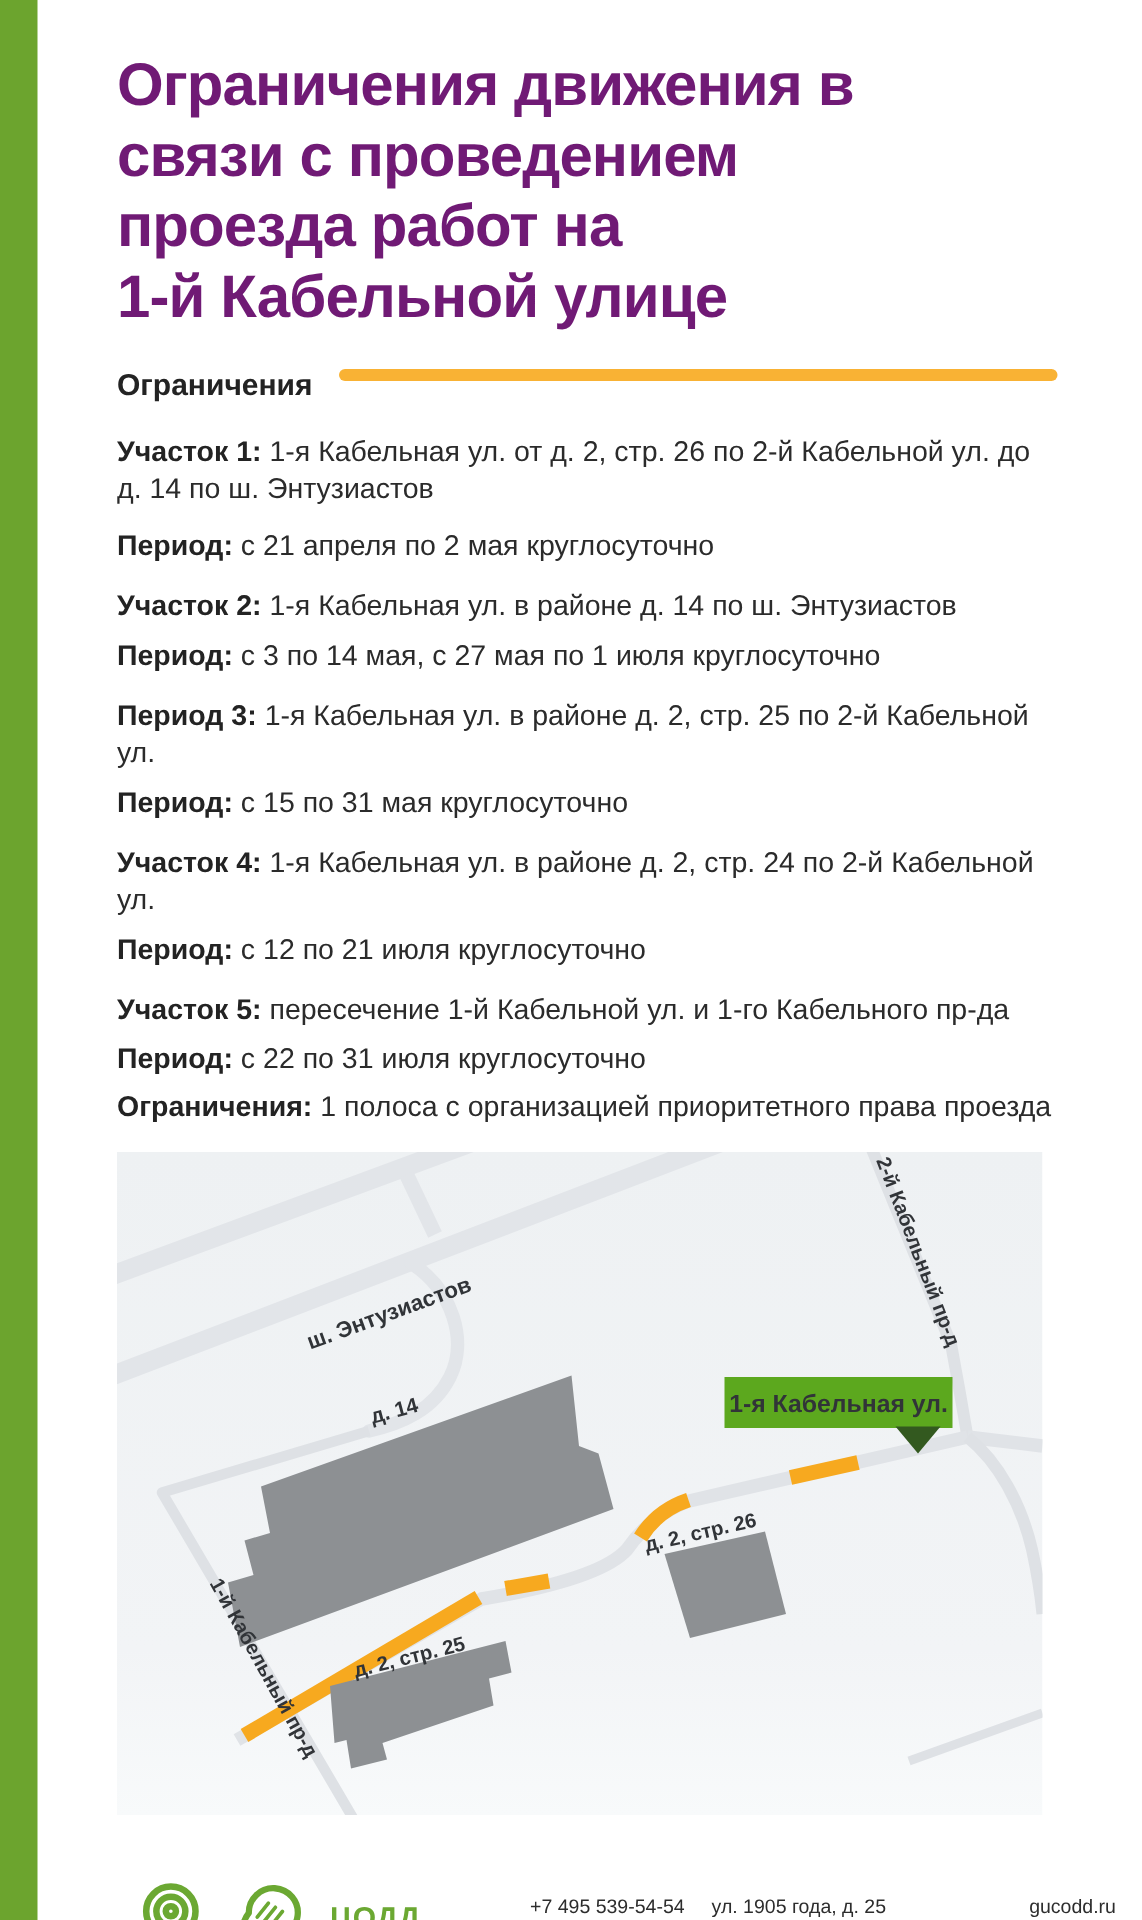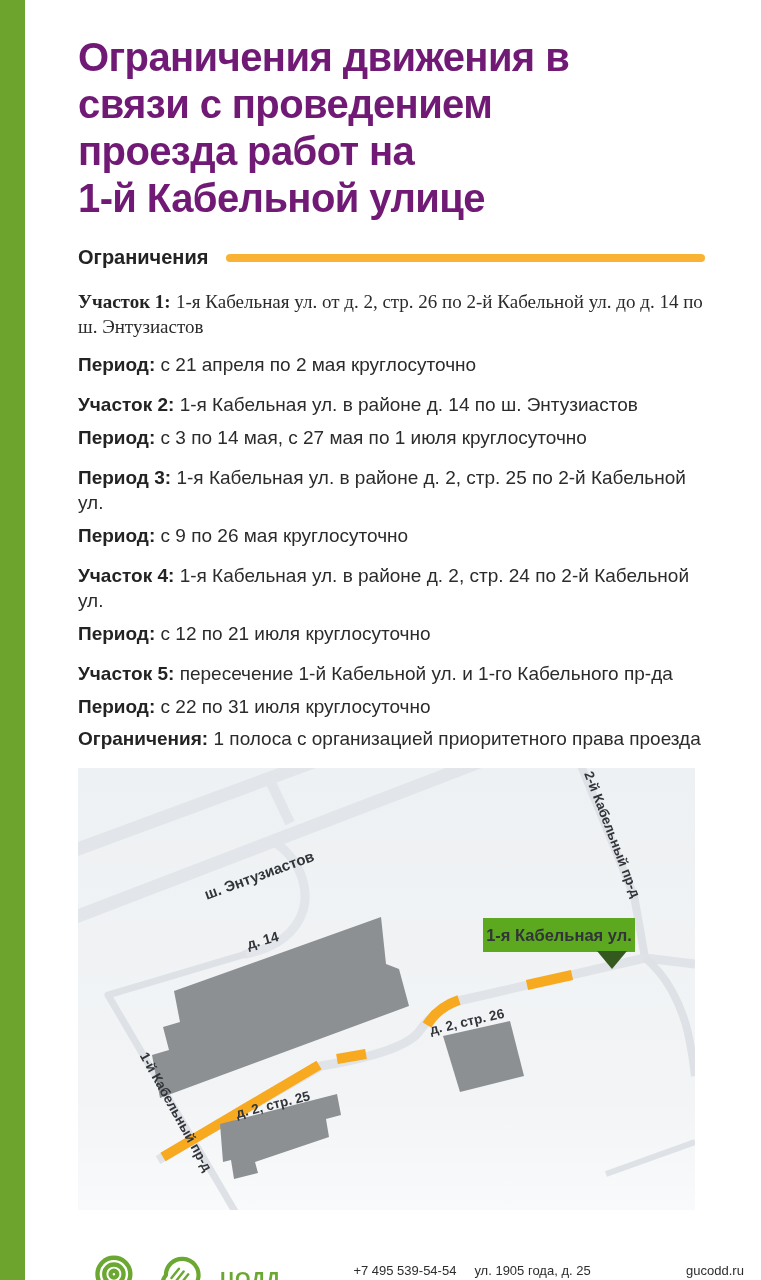--- a/index.html
+++ b/index.html
@@ -17,37 +17,37 @@
   }
   .content{
     position:absolute;left:78px;top:0;width:627px;
   }
   h1.title{
     margin:34px 0 0 0;
     font-size:40px;line-height:47px;font-weight:700;
     letter-spacing:-0.6px;color:#701a75;
   }
   .section-row{
-    display:flex;align-items:center;margin-top:24px;
+    display:flex;align-items:flex-start;margin-top:24px;
   }
   .section-label{
     font-size:20px;font-weight:700;color:#232323;white-space:nowrap;
   }
   .section-rule{
     flex:1;height:8px;margin-left:18px;
     background:#F9B234;border-radius:4px;
   }
   .body-text{margin-top:4px;}
   .body-text p{
     font-size:19px;line-height:25px;color:#2b2b2b;margin:0;
   }
   .body-text p b{font-weight:700;color:#232323;margin-right:0.28em;}
   .p-seg{margin-top:15px !important;}
   .p-per{margin-top:8px !important;}
-  .p-first{margin-top:20px !important;font-family:Liberation Serif, serif;}
+  .p-first{margin-top:20px !important;}
   .p-per-first{margin-top:13px !important;}
   .p-os{margin-top:7px !important;}
   .map{
     width:617px;height:442px;margin-top:17px;
     position:relative;
   }
   .map svg{display:block;}
   .map text{
     font-family:"Liberation Sans", sans-serif;
     font-weight:700;fill:#313438;
@@ -88,21 +88,21 @@
     <span class="section-label">Ограничения</span>
     <span class="section-rule"></span>
   </div>
 
   <div class="body-text">
     <p class="p-seg p-first"><b>Участок 1:</b><span>1-я Кабельная ул. от д. 2, стр. 26 по 2-й Кабельной ул. до д. 14 по ш. Энтузиастов</span></p>
     <p class="p-per p-per-first"><b>Период:</b><span>с 21 апреля по 2 мая круглосуточно</span></p>
     <p class="p-seg"><b>Участок 2:</b><span>1-я Кабельная ул. в районе д. 14 по ш. Энтузиастов</span></p>
     <p class="p-per"><b>Период:</b><span>с 3 по 14 мая, с 27 мая по 1 июля круглосуточно</span></p>
     <p class="p-seg"><b>Период 3:</b><span>1-я Кабельная ул. в районе д. 2, стр. 25 по 2-й Кабельной ул.</span></p>
-    <p class="p-per"><b>Период:</b><span>с 9 по 26 мая круглосуточно</span></p>
+    <p class="p-per"><b>Период:</b><span>с 15 по 31 мая круглосуточно</span></p>
     <p class="p-seg"><b>Участок 4:</b><span>1-я Кабельная ул. в районе д. 2, стр. 24 по 2-й Кабельной ул.</span></p>
     <p class="p-per"><b>Период:</b><span>с 12 по 21 июля круглосуточно</span></p>
     <p class="p-seg"><b>Участок 5:</b><span>пересечение 1-й Кабельной ул. и 1-го Кабельного пр-да</span></p>
     <p class="p-per"><b>Период:</b><span>с 22 по 31 июля круглосуточно</span></p>
     <p class="p-per p-os"><b>Ограничения:</b><span>1 полоса с организацией приоритетного права проезда</span></p>
   </div>
 
   <div class="map">
     <svg width="617" height="442" viewBox="0 0 617 442">
       <defs>

